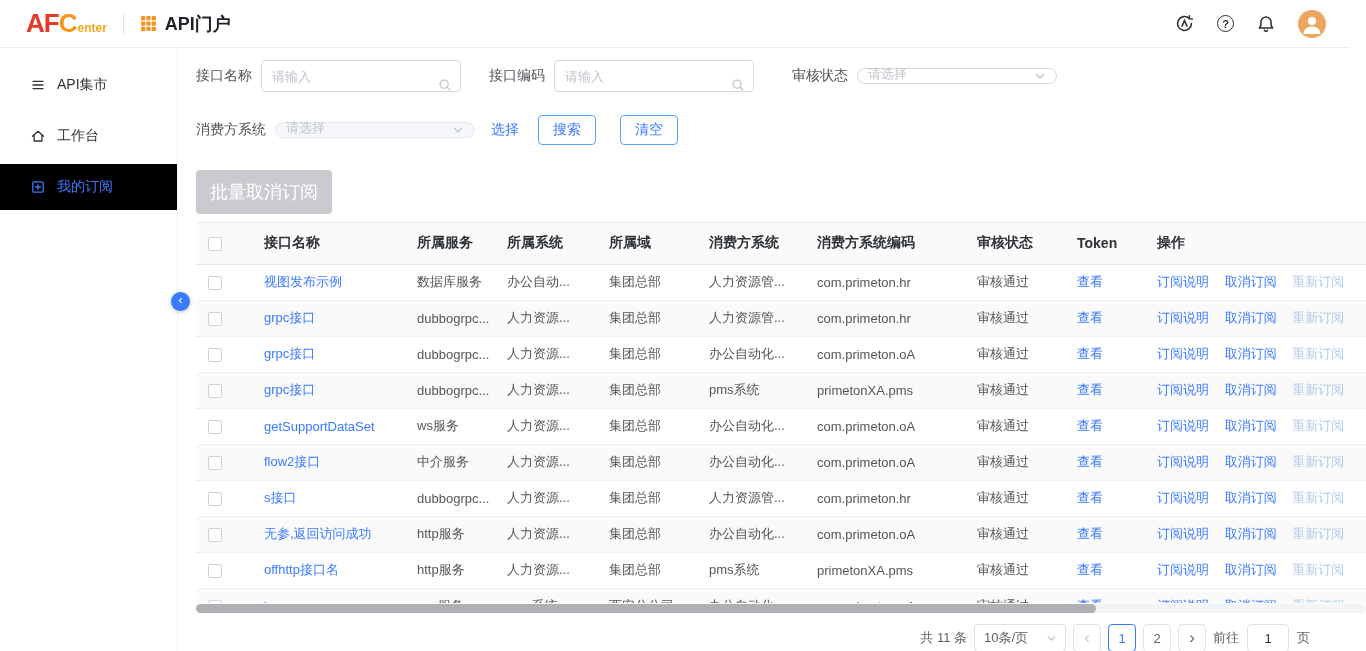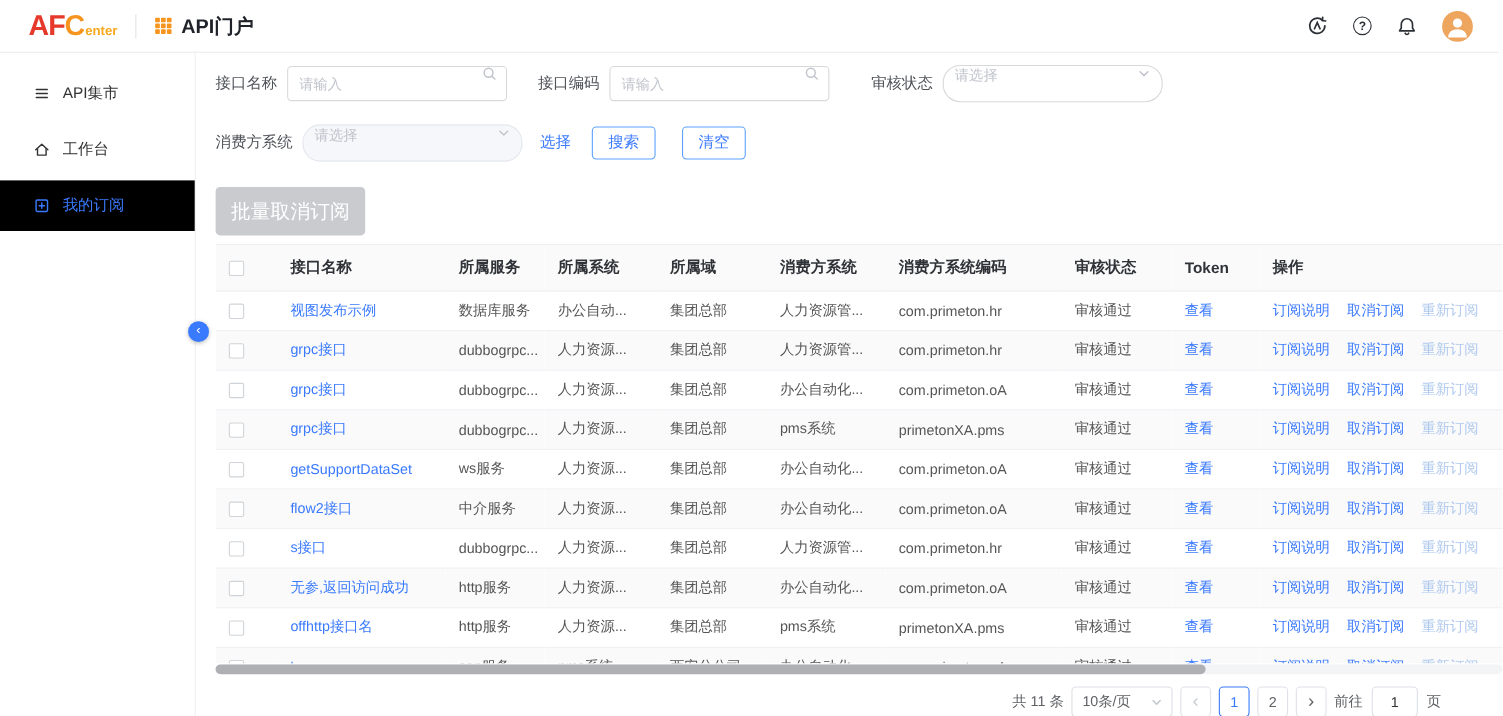--- a/index.html
+++ b/index.html
@@ -3,21 +3,21 @@
 <meta charset="utf-8">
 <style>
   * { box-sizing: border-box; margin: 0; padding: 0; }
   html,body { width:1366px; height:651px; overflow:hidden; }
   body {
     font-family: "Liberation Sans","DejaVu Sans",sans-serif;
     background:#fff; color:#333; position:relative; font-size:14px;
   }
   
   .topbar {
-    position:absolute; top:0; left:0; right:3px; height:48px; background:#fff;
+    position:absolute; top:0; left:0; right:16px; height:48px; background:#fff;
     border-bottom:1px solid #ececec; display:flex; align-items:center;
     padding:0 24px 0 26px; z-index:30;
   }
   .logo { display:flex; align-items:baseline; cursor:pointer; }
   .logo .af { font-size:26px; font-weight:bold; color:#e6392b; letter-spacing:-1px;}
   .logo .c  { font-size:26px; font-weight:bold; color:#f7941d; letter-spacing:-1px;}
   .logo .enter { font-size:12px; font-weight:bold; color:#f7a81d; margin-left:1px; }
   .top-divider { width:1px; height:22px; background:#e3e3e3; margin:0 16px; }
   .portal { display:flex; align-items:center; cursor:pointer; }
   .portal-title { font-size:18px; font-weight:bold; color:#1f2329; margin-left:8px; }
@@ -54,30 +54,30 @@
   .collapse-toggle {
     position:absolute; left:171px; top:292px; width:19px; height:19px; border-radius:50%;
     background:#3a7afe; color:#fff; font-size:12px; line-height:17px; text-align:center;
     box-shadow:0 1px 4px rgba(0,0,0,.25); cursor:pointer; z-index:40;
   }
   
   .main { position:absolute; top:48px; left:178px; right:0; bottom:0; background:#fff; padding:12px 0 0 18px; }
   .filter-row { display:flex; align-items:center; height:32px; }
   .filter-row + .filter-row { margin-top:22px; }
   .f-label { color:#4f5358; margin-right:9px; white-space:nowrap; }
-  .f-control { position:relative; display:flex; align-items:flex-start; }
+  .f-control { position:relative; display:flex; align-items:flex-end; }
   .f-input {
     width:200px; height:32px; border:1px solid #d9d9d9; border-radius:4px;
     padding:0 30px 0 10px; font-size:13px; color:#333; outline:none; font-family:inherit; background:#fff;
   }
   .f-input::placeholder { color:#c0c4cc; }
   .f-icon { position:absolute; right:9px; display:flex; }
   .f-select {
-    width:200px; height:34px; border:1px solid #d9d9d9; border-radius:16px; background:#fff;
-    display:flex; align-items:flex-start; justify-content:space-between; padding:0 9px 0 10px;
+    width:200px; height:16px; border:1px solid #d9d9d9; border-radius:16px; background:#fff;
+    display:flex; align-items:flex-end; justify-content:space-between; padding:0 9px 0 10px;
     font-size:13px; color:#c0c4cc; cursor:pointer;
   }
   .f-select.disabled { background:#f5f7fa; border-color:#e4e7ed; cursor:not-allowed; }
   .gap1 { margin-right:28px; } .gap2 { margin-right:38px; }
   .link { color:#3a7afe; cursor:pointer; text-decoration:none; }
   .select-link { margin:0 19px 0 16px; font-size:14px; }
   .btn-outline {
     height:30px; min-width:48px; padding:0 14px; background:#fff; border:1px solid #5ca2ff;
     color:#3a7afe; border-radius:4px; font-size:14px; cursor:pointer; margin-right:24px; font-family:inherit;
   }

